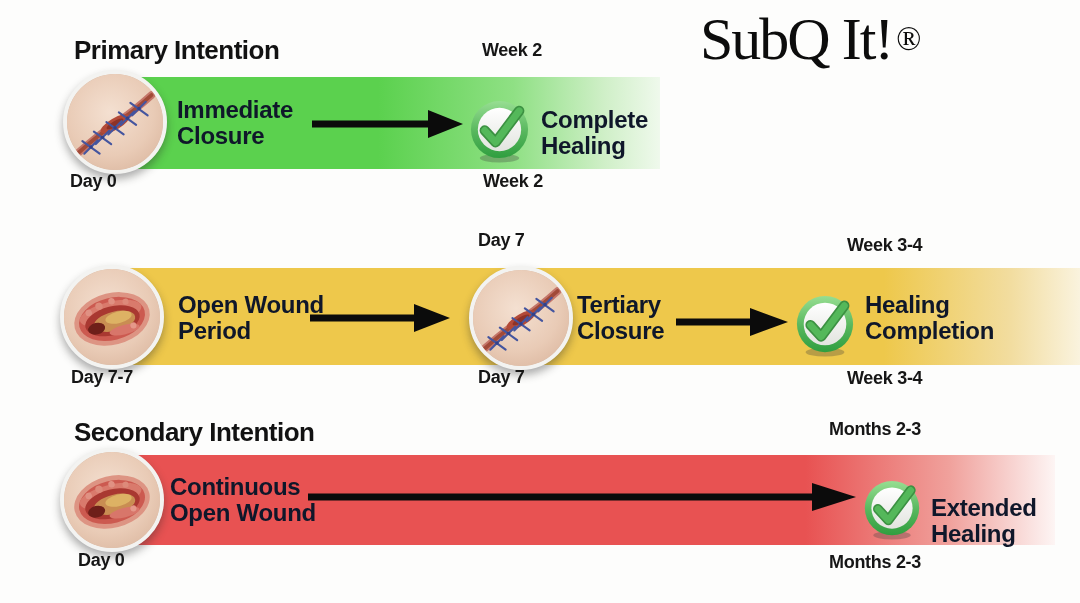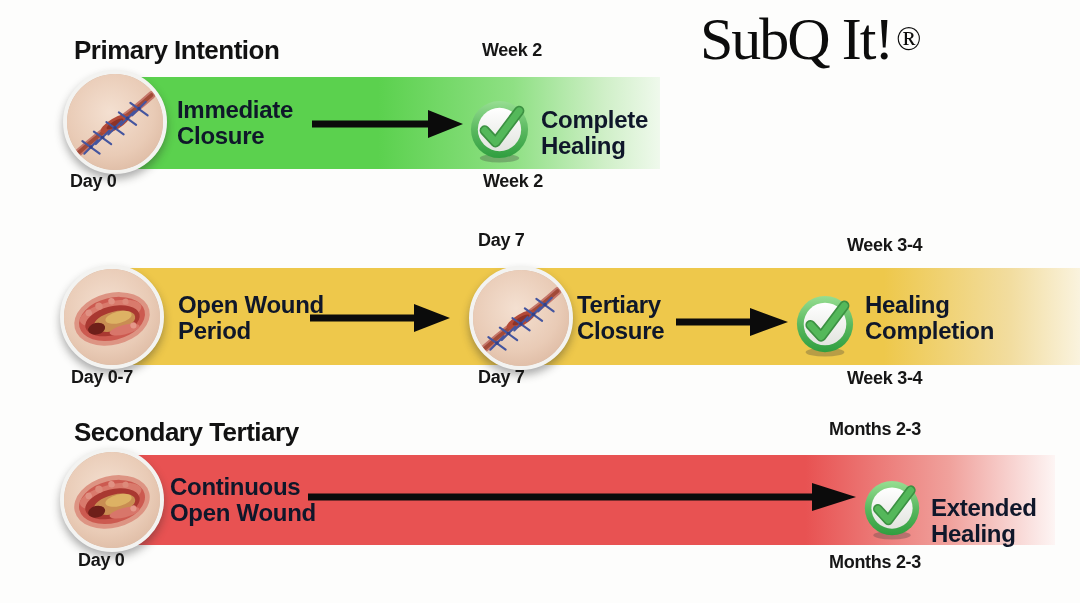--- a/index.html
+++ b/index.html
@@ -207,25 +207,25 @@
 
   <div class="check" style="left:794px;top:294px">
     <svg width="62" height="62" viewBox="0 0 64 64">
         <use href="#sym-check"></use>
       </svg>
   </div>
 
   <div class="stage" style="left:865px;top:292px">Healing
 Completion</div>
 
-  <div class="lbl" style="left:71px;top:368px">Day 0-7</div>
+  <div class="lbl" style="left:71px;top:368px">Day 7-7</div>
   <div class="lbl" style="left:478px;top:368px">Day 7</div>
   <div class="lbl" style="left:847px;top:369px">Week 3-4</div>
 
-  <h2 class="heading" style="left:70px;top:414px">Secondary Tertiary</h2>
+  <h2 class="heading" style="left:70px;top:414px">Secondary Intention</h2>
   <div class="lbl" style="left:829px;top:420px">Months 2-3</div>
 
   <div class="bar red"></div>
 
   <div class="photo" style="left:60px;top:448px">
     <svg viewBox="0 0 100 100">
         <use href="#sym-open"></use>
       </svg>
   </div>
 

